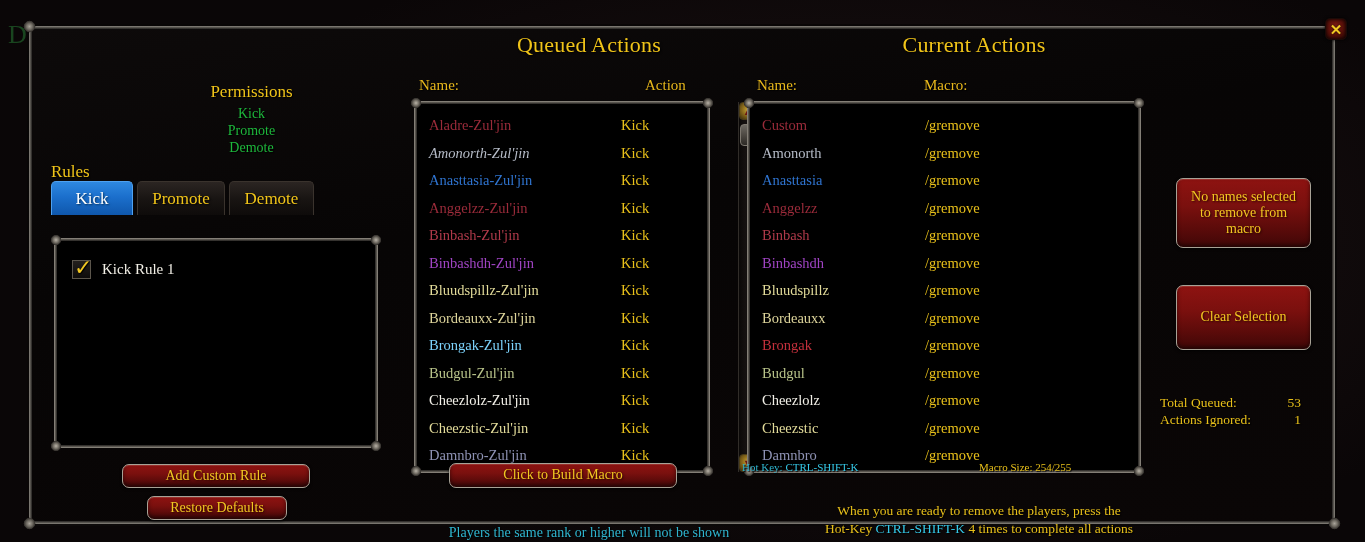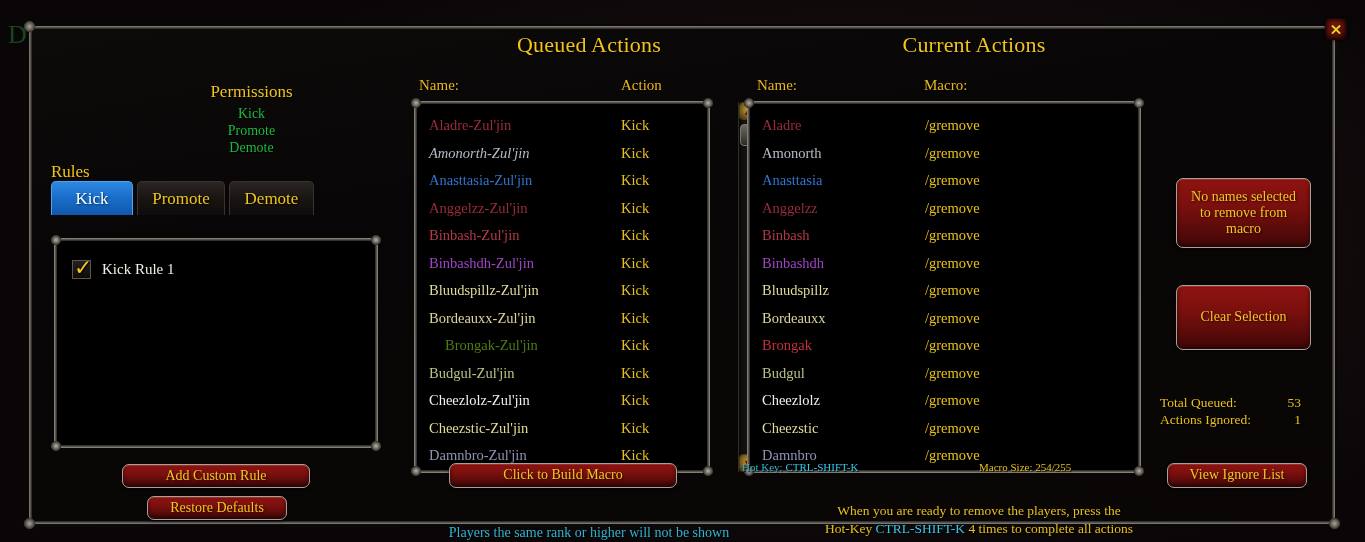--- a/index.html
+++ b/index.html
@@ -263,21 +263,21 @@
 
       <div id="rule-check"></div>
       <div id="rule-label">Kick Rule  1</div>
     </div>
 
     <div class="btn-red" style="left:93px; top:438px; width:188px; height:24px;">Add Custom Rule</div>
     <div class="btn-red" style="left:118px; top:470px; width:140px; height:24px;">Restore Defaults</div>
 
     <div class="panel-title" id="title-queued">Queued Actions</div>
     <div class="col-head" style="left:390px; top:51px;">Name:</div>
-    <div class="col-head" style="left:592px; top:51px;">Action</div>
+    <div class="col-head" style="left:616px; top:51px;">Action</div>
 
     <div class="list-frame" style="left:386px; top:76px; width:294px; height:370px;">
       <div class="lf-bar lf-top"></div>
       <div class="lf-bar lf-bottom"></div>
       <div class="lf-bar lf-left"></div>
       <div class="lf-bar lf-right"></div>
       <div class="lf-corner lfc-tl"></div>
       <div class="lf-corner lfc-tr"></div>
       <div class="lf-corner lfc-bl"></div>
       <div class="lf-corner lfc-br"></div>
@@ -308,21 +308,21 @@
           </div>
           <div class="name-row">
             <span class="row-name" style="color: rgb(227, 220, 154);">Bluudspillz-Zul'jin</span>
             <span class="row-action" style="left: 205px;">Kick</span>
           </div>
           <div class="name-row">
             <span class="row-name" style="color: rgb(222, 213, 155);">Bordeauxx-Zul'jin</span>
             <span class="row-action" style="left: 205px;">Kick</span>
           </div>
           <div class="name-row">
-            <span class="row-name" style="color: #4d7c0f; margin-left: 16px;">Brongak-Zul'jin</span>
+            <span class="row-name" style="color: #7dd3fc;">Brongak-Zul'jin</span>
             <span class="row-action" style="left: 205px;">Kick</span>
           </div>
           <div class="name-row">
             <span class="row-name" style="color: rgb(185, 196, 138);">Budgul-Zul'jin</span>
             <span class="row-action" style="left: 205px;">Kick</span>
           </div>
           <div class="name-row">
             <span class="row-name" style="color: rgb(242, 240, 232);">Cheezlolz-Zul'jin</span>
             <span class="row-action" style="left: 205px;">Kick</span>
           </div>
@@ -354,21 +354,21 @@
       <div class="lf-bar lf-top"></div>
       <div class="lf-bar lf-bottom"></div>
       <div class="lf-bar lf-left"></div>
       <div class="lf-bar lf-right"></div>
       <div class="lf-corner lfc-tl"></div>
       <div class="lf-corner lfc-tr"></div>
       <div class="lf-corner lfc-bl"></div>
       <div class="lf-corner lfc-br"></div>
       <div class="list-inner" id="current-list" style="padding-top:9px;">
           <div class="name-row">
-            <span class="row-name" style="color: rgb(155, 43, 58);">Aladre</span>
+            <span class="row-name" style="color: rgb(155, 43, 58);">Custom</span>
             <span class="row-action" style="left: 176px;">/gremove</span>
           </div>
           <div class="name-row">
             <span class="row-name" style="color: rgb(182, 188, 200);">Amonorth</span>
             <span class="row-action" style="left: 176px;">/gremove</span>
           </div>
           <div class="name-row">
             <span class="row-name" style="color: rgb(47, 116, 208);">Anasttasia</span>
             <span class="row-action" style="left: 176px;">/gremove</span>
           </div>
@@ -432,15 +432,14 @@
     </div>
 
     <div class="btn-red" style="left:1147px; top:259px; width:135px; height:65px;">Clear Selection</div>
     <div class="btn-red" style="left:1147px; top:152px; width:135px; height:70px; padding:4px 8px;">No names selected to remove from macro</div>
 
     <div class="stat-line stat-label" style="left:1131px; top:369px;">Total Queued:</div>
     <div class="stat-line stat-val" style="left:1220px; top:369px; width:52px;">53</div>
     <div class="stat-line stat-label" style="left:1131px; top:386px;">Actions Ignored:</div>
     <div class="stat-line stat-val" style="left:1220px; top:386px; width:52px;">1</div>
 
-    <div class="btn-red" style="left:1138px; top:437px; width:140px; height:25px;">View Ignore List</div>
   </div>
 </div>
 
 </body></html>

